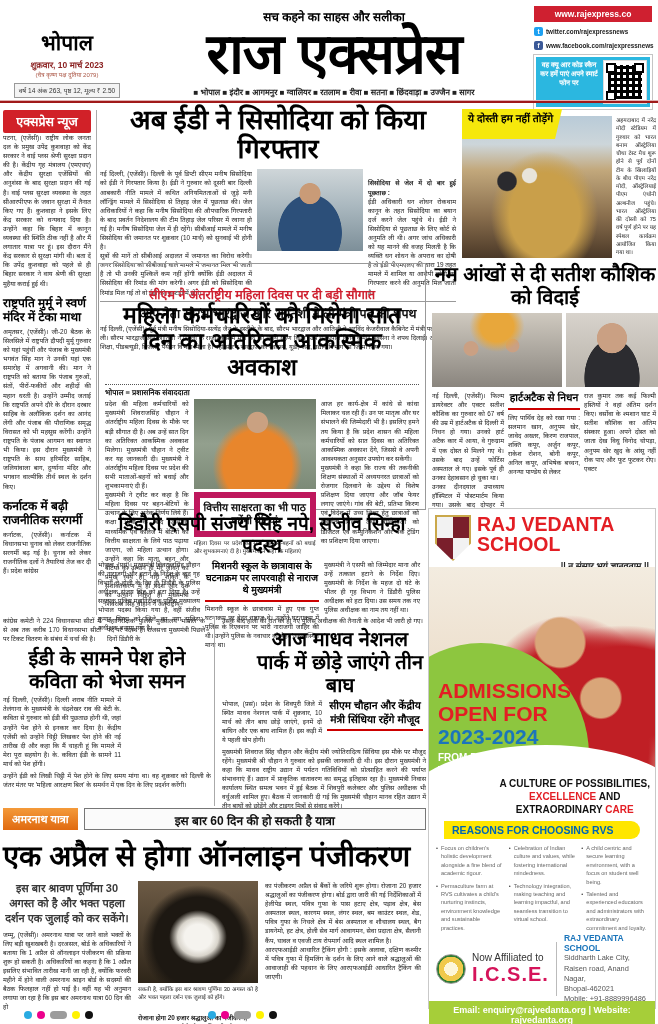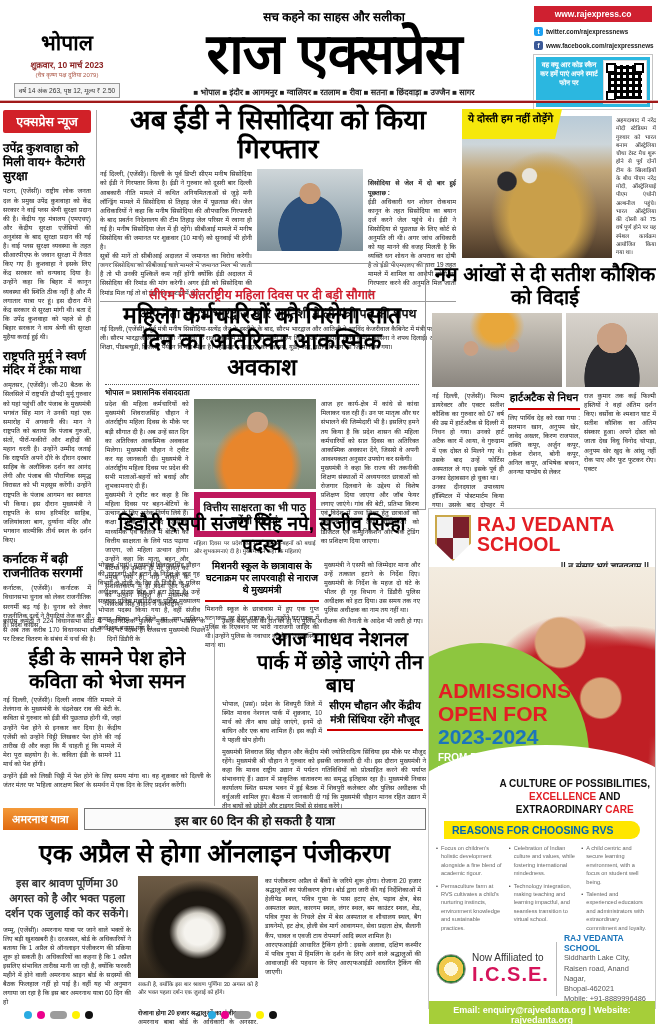--- a/index.html
+++ b/index.html
@@ -115,21 +115,21 @@
   .kv-row { display:flex; gap:4px; margin-top:2px; }
   .tiger { position:absolute; left:214px; top:616px; width:212px; height:190px; padding-left:7px; border-left:1px solid #aaa; }
   .tg-row { display:flex; gap:5px; margin-top:2px; }
   .more-ref { font-size:6.6px; font-weight:bold; text-align:right; }
 
   
   .amarnath { position:absolute; left:3px; top:808px; width:423px; height:202px; }
   .am-striprow { display:flex; gap:6px; }
   .am-badge { background:linear-gradient(180deg,#f49a3a,#e06a10); color:#fff; font-weight:bold; font-size:11px; padding:3px 9px; flex:0 0 auto; }
   .am-strip { flex:1; border:1px solid #777; background:#fbfbfb; text-align:center; font-weight:bold; font-size:12px; padding-top:3px; }
-  .am-h1 { font-size:25px; font-weight:bold; text-align:center; margin-top:5px; color:#000; }
+  .am-h1 { font-size:29px; font-weight:bold; text-align:left; margin-top:5px; color:#000; }
   .am-row { display:flex; gap:7px; margin-top:7px; }
   .am-lead { font-size:11px; font-weight:bold; color:#3a3a3a; line-height:1.35; text-align:center; }
 
   
   .regdots { position:absolute; display:flex; gap:5px; align-items:center; }
   .dot { width:8px; height:8px; border-radius:50%; }
   .dot.c{background:#29abe2;} .dot.m{background:#ec008c;} .dot.y{background:#fff200;} .dot.k{background:#111;}
   .dot.g{ width:17px; border-radius:4px; background:#9c9c9c; }
 
   
@@ -207,21 +207,20 @@
           <div class="qr-eye bl"></div>
         </div>
       </div>
     </div>
     <div class="mh-rule"></div>
   </div>
 
   <div class="sidebar">
     <div class="express-badge">एक्सप्रेस न्यूज</div>
     <div>
-      <div class="sb-head">उपेंद्र कुशवाहा को मिली वाय+ कैटेगरी सुरक्षा</div>
       <div class="body-text">पटना, (एजेंसी)। राष्ट्रीय लोक जनता दल के प्रमुख उपेंद्र कुशवाहा को केंद्र सरकार ने वाई प्लस श्रेणी सुरक्षा प्रदान की है। केंद्रीय गृह मंत्रालय (एमएचए) और केंद्रीय सुरक्षा एजेंसियों की अनुशंसा के बाद सुरक्षा प्रदान की गई है। वाई प्लस सुरक्षा व्यवस्था के तहत सीआरपीएफ के जवान सुरक्षा में तैनात किए गए हैं। कुशवाहा ने इसके लिए केंद्र सरकार को धन्यवाद दिया है। उन्होंने कहा कि बिहार में कानून व्यवस्था की स्थिति ठीक नहीं है और मैं लगातार यात्रा पर हूं। इस दौरान मैंने केंद्र सरकार से सुरक्षा मांगी थी। बता दें कि उपेंद्र कुशवाहा को पहले से ही बिहार सरकार ने वाय श्रेणी की सुरक्षा मुहैया कराई हुई थी।</div>
     </div>
     <div>
       <div class="sb-head">राष्ट्रपति मुर्मू ने स्वर्ण मंदिर में टेका माथा</div>
       <div class="body-text">अमृतसर, (एजेंसी)। जी-20 बैठक के सिलसिले में राष्ट्रपति द्रौपदी मुर्मू गुरुवार को यहां पहुंचीं और पंजाब के मुख्यमंत्री भगवंत सिंह मान ने उनकी यहां एक समारोह में अगवानी की। मान ने राष्ट्रपति को बताया कि पंजाब गुरुओं, संतों, पीरों-फकीरों और शहीदों की महान धरती है। उन्होंने उम्मीद जताई कि राष्ट्रपति अपने दौरे के दौरान दरबार साहिब के अलौकिक दर्शन का आनंद लेंगी और पंजाब की पौराणिक समृद्ध विरासत को भी महसूस करेंगी। उन्होंने राष्ट्रपति के पंजाब आगमन का स्वागत भी किया। इस दौरान मुख्यमंत्री ने राष्ट्रपति के साथ हरिमंदिर साहिब, जलियांवाला बाग, दुर्ग्याना मंदिर और भगवान वाल्मीकि तीर्थ स्थल के दर्शन किए।</div>
     </div>
     <div>
       <div class="sb-head">कर्नाटक में बढ़ी राजनीतिक सरगर्मी</div>
       <div class="body-text">कर्नाटक, (एजेंसी)। कर्नाटक में विधानसभा चुनाव को लेकर राजनीतिक सरगर्मी बढ़ गई है। चुनाव को लेकर राजनीतिक दलों ने तैयारियां तेज कर दी हैं। प्रदेश कांग्रेस</div>
     </div>

